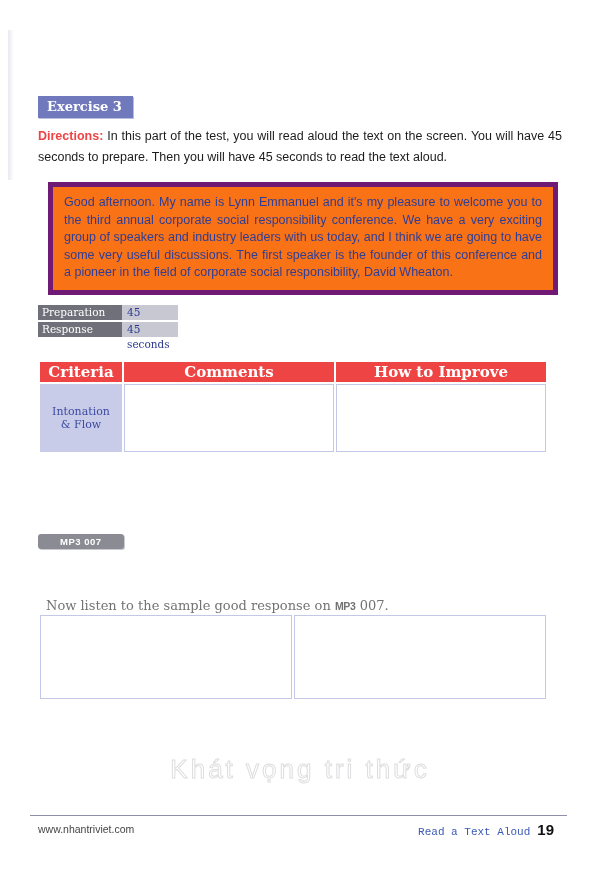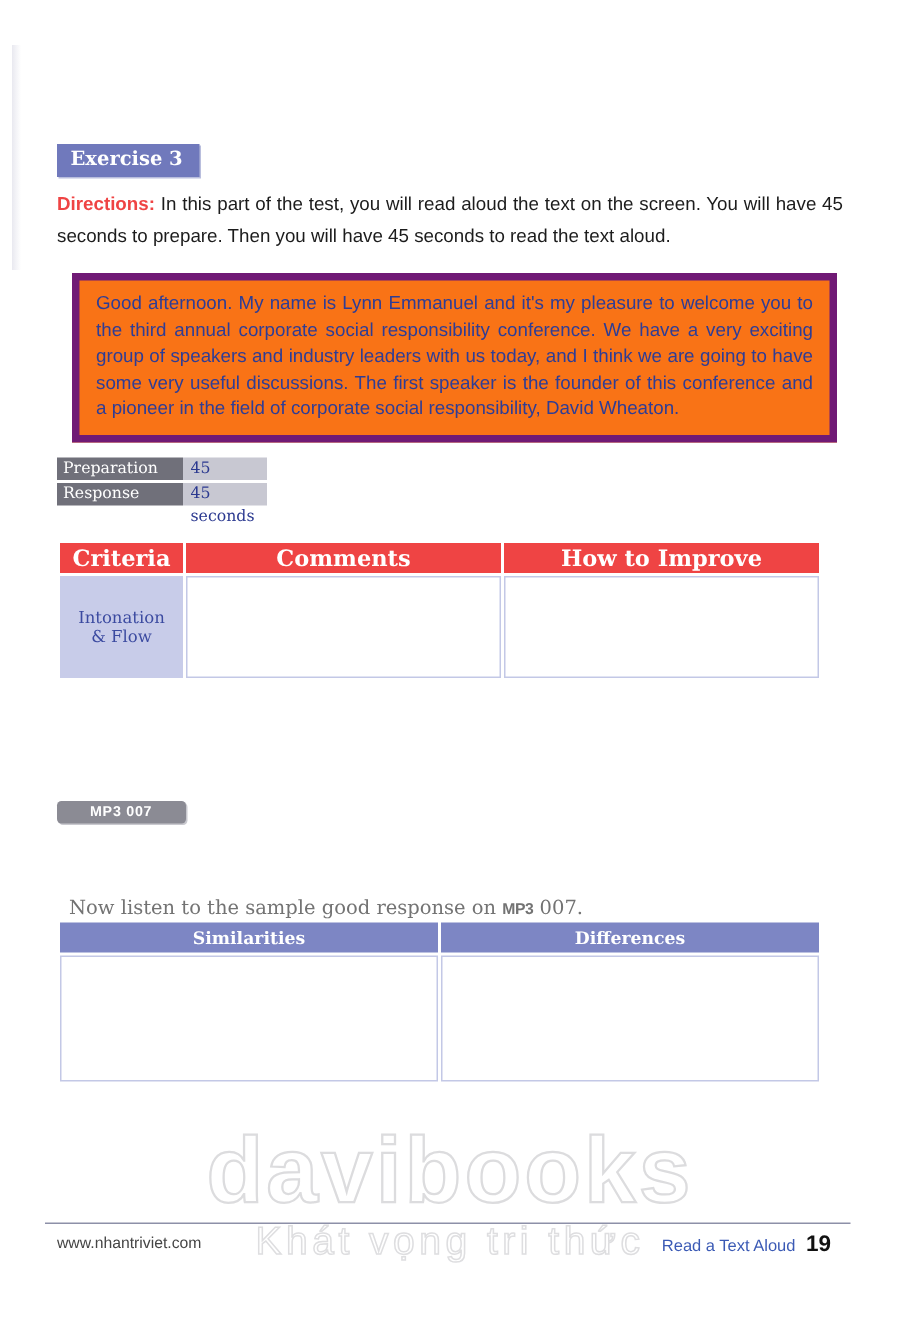--- a/index.html
+++ b/index.html
@@ -182,21 +182,21 @@
     color: #454545;
     z-index: 2;
     text-align: center;
   }
   .footer-right {
     position: absolute; right: 46px; top: 821px;
     display: flex; align-items: baseline; gap: 7px;
     z-index: 2;
   }
   .footer-section {
-    font-family: Liberation Sans, sans-serif;
+    font-family: Liberation Mono, monospace;
     font-size: 11px;
     color: #3b5ab5;
   }
   .footer-page {
     font-size: 15px;
     font-weight: bold;
     color: #111111;
   }
 </style>
 </head>
@@ -250,33 +250,28 @@
   <div class="listen-text">
     <div><span>Now listen to the sample good response on </span><span class="mp3-inline">MP3</span><span> 007.</span></div>
   </div>
 
   <table class="cmp-table">
     <colgroup>
         <col style="width:252px">
         <col style="width:252px">
       </colgroup>
     <tbody>
-        <tr>
-      <th>Similarities</th>
-      <th>Differences</th>
-    </tr>
     <tr>
       <td></td>
       <td></td>
     </tr>
   </tbody>
     </table>
 
   <div class="watermark">
-    <div class="wm-1">davibooks</div>
     <div class="wm-2">Khát vọng tri thức</div>
   </div>
 
   <div class="footer-rule"></div>
   <div class="footer-left">www.nhantriviet.com</div>
   <div class="footer-right">
     <span class="footer-section">Read a Text Aloud</span>
     <span class="footer-page">19</span>
   </div>
 

